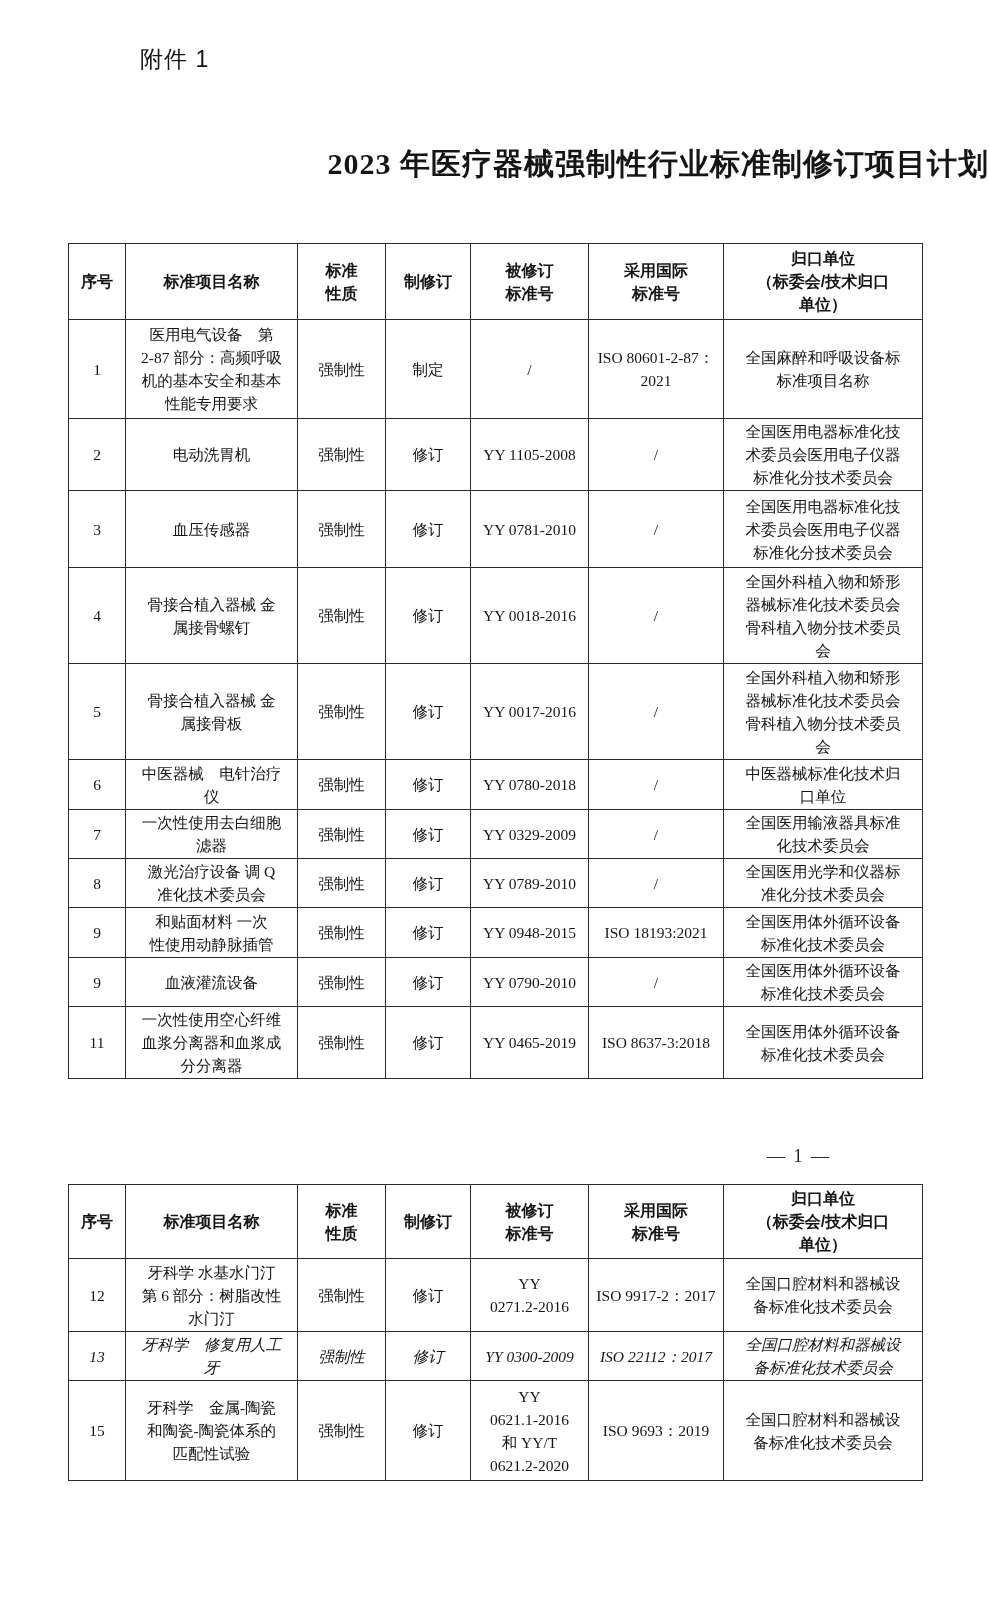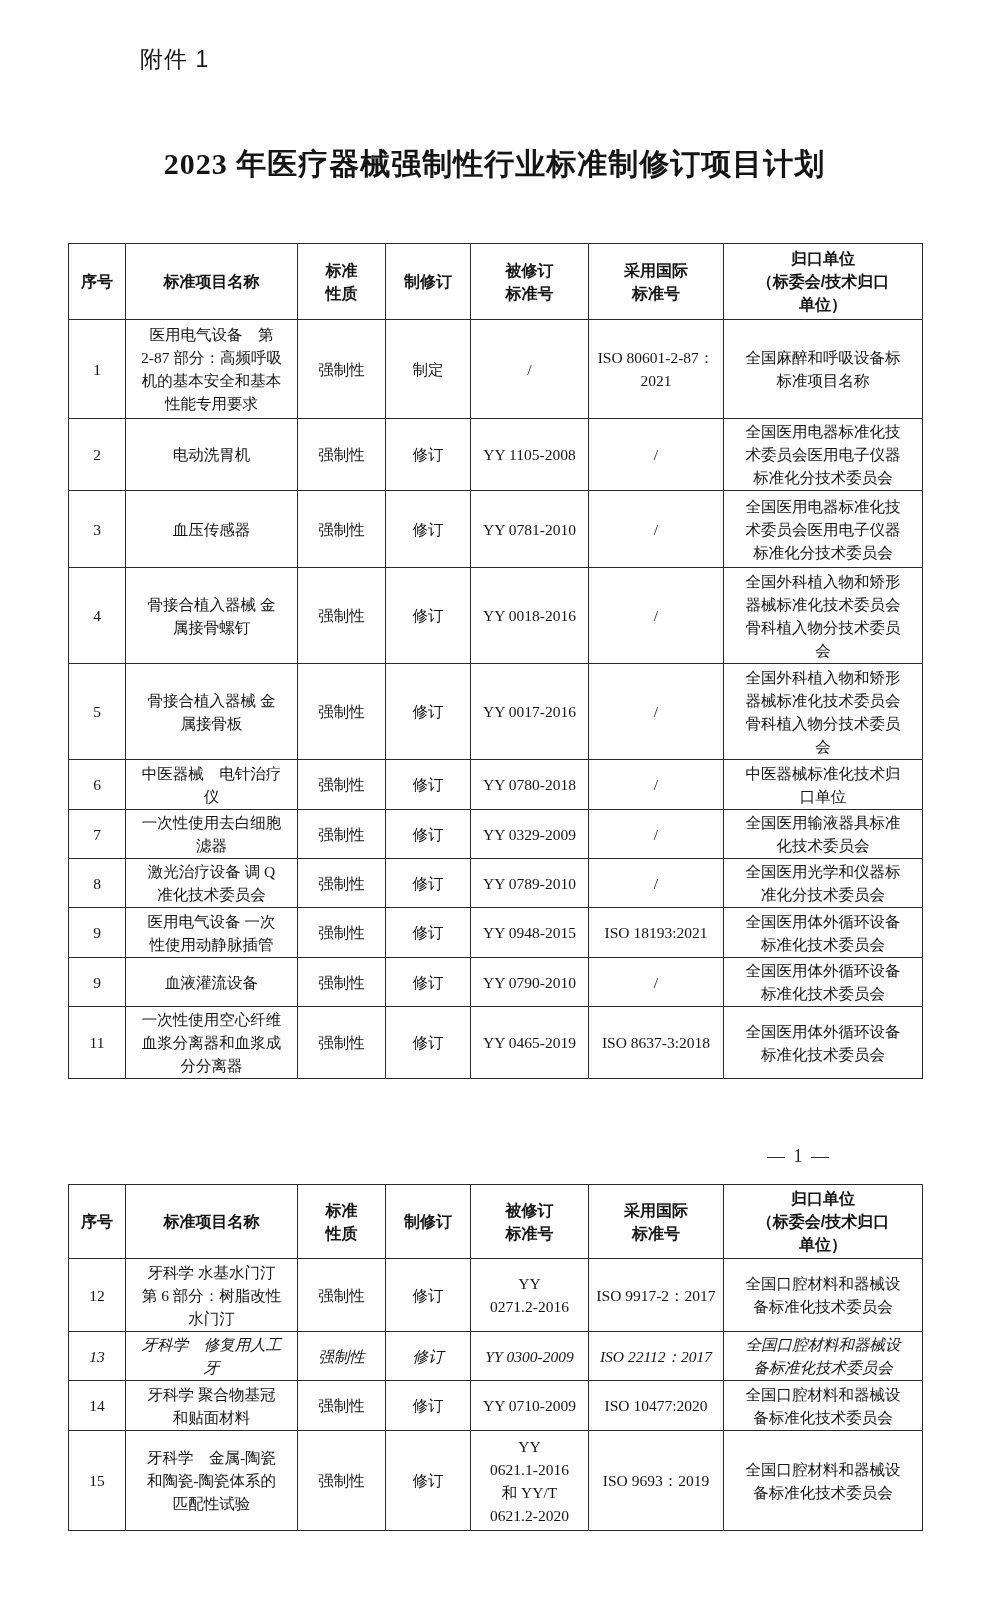--- a/index.html
+++ b/index.html
@@ -13,21 +13,21 @@
   }
   .attachment {
     position: absolute; left: 120px; top: 44px;
     font-size: 23px;
     font-family: "Liberation Sans", sans-serif;
     letter-spacing: 1px;
     margin-left: 20px;
   }
   .doc-title {
     position: absolute; left: 0; top: 144px; width: 100%;
-    text-align: center;
+    text-align: right;
     font-size: 30px; font-weight: bold;
     font-family: "Liberation Serif", serif;
     letter-spacing: 1px;
   }
   table.std-table {
     position: absolute; left: 68px; width: 854px;
     border-collapse: collapse; table-layout: fixed;
     background: #ffffff;
   }
   #table1 { top: 243px; }
@@ -182,21 +182,21 @@
 准化技术委员会</td>
         <td>强制性</td>
         <td>修订</td>
         <td>YY 0789-2010</td>
         <td>/</td>
         <td>全国医用光学和仪器标
 准化分技术委员会</td>
       </tr>
       <tr style="height: 50px;">
         <td>9</td>
-        <td>医用电气设备 一次
+        <td>和贴面材料 一次
 性使用动静脉插管</td>
         <td>强制性</td>
         <td>修订</td>
         <td>YY 0948-2015</td>
         <td>ISO 18193:2021</td>
         <td>全国医用体外循环设备
 标准化技术委员会</td>
       </tr>
       <tr style="height: 45px;">
         <td>9</td>
@@ -269,31 +269,20 @@
         <td>13</td>
         <td>牙科学　修复用人工
 牙</td>
         <td>强制性</td>
         <td>修订</td>
         <td>YY 0300-2009</td>
         <td>ISO 22112：2017</td>
         <td>全国口腔材料和器械设
 备标准化技术委员会</td>
       </tr>
-      <tr style="height: 50px;">
-        <td>14</td>
-        <td>牙科学 聚合物基冠
-和贴面材料</td>
-        <td>强制性</td>
-        <td>修订</td>
-        <td>YY 0710-2009</td>
-        <td>ISO 10477:2020</td>
-        <td>全国口腔材料和器械设
-备标准化技术委员会</td>
-      </tr>
       <tr style="height: 100px;">
         <td>15</td>
         <td>牙科学　金属-陶瓷
 和陶瓷-陶瓷体系的
 匹配性试验</td>
         <td>强制性</td>
         <td>修订</td>
         <td>YY
 0621.1-2016
 和 YY/T

